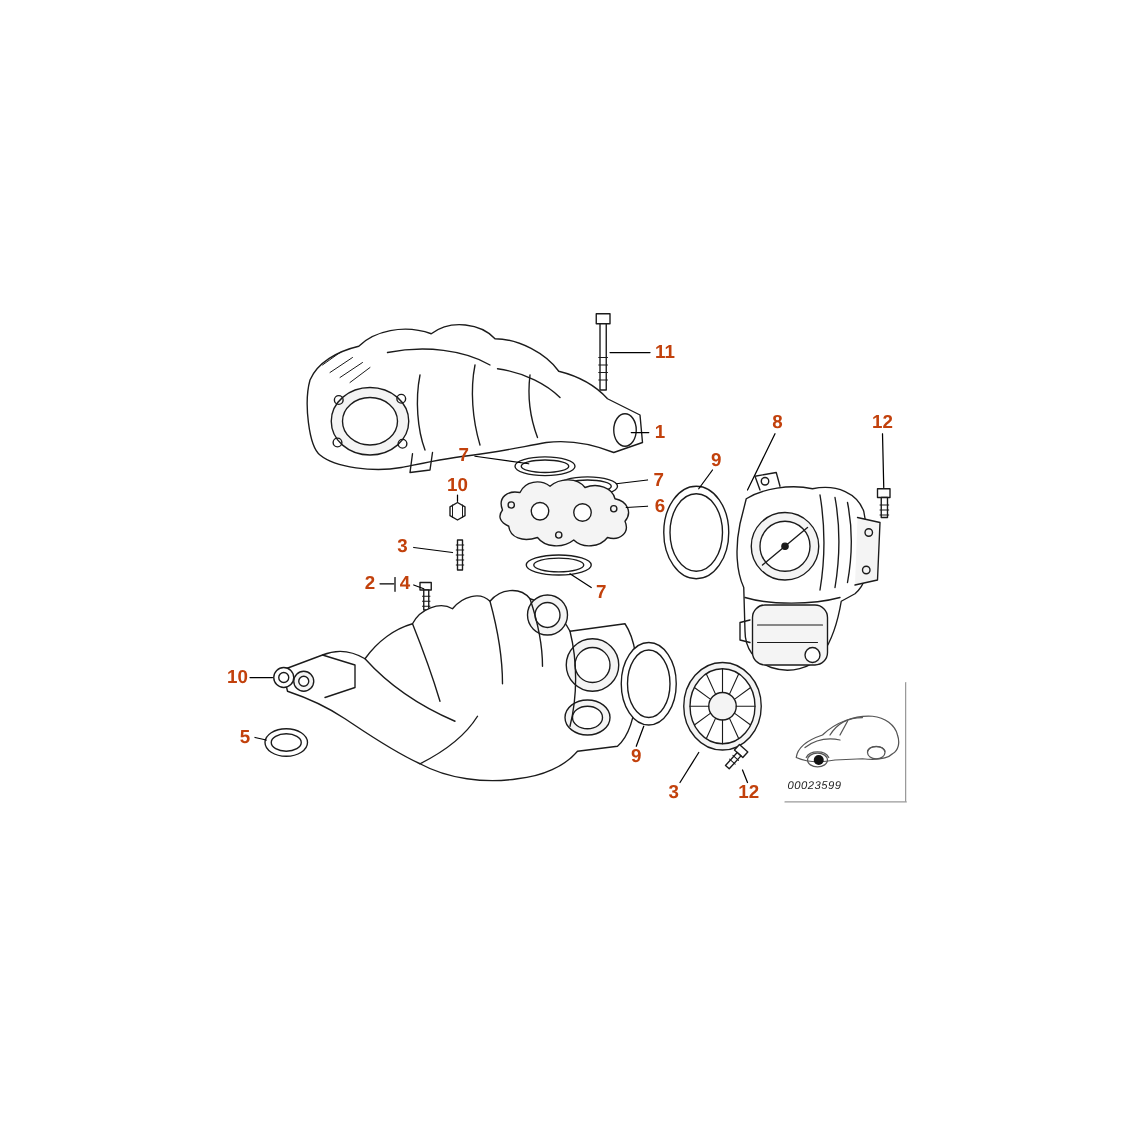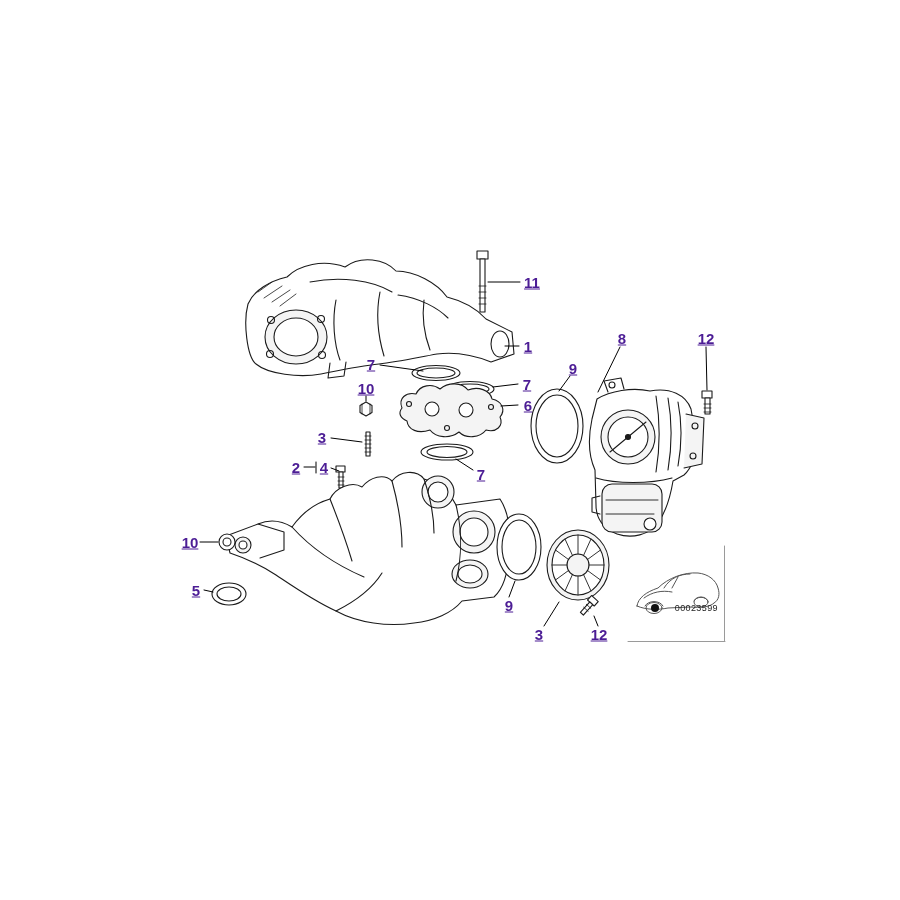--- a/index.html
+++ b/index.html
@@ -3,25 +3,25 @@
 <meta charset="utf-8">
 <style>
   html,body{margin:0;padding:0}
   body{
     width:900px;height:900px;background:#ffffff;position:relative;overflow:hidden;
     font-family:"Liberation Sans",sans-serif;
   }
   #art{position:absolute;left:0;top:0}
   .callout{
     position:absolute;transform:translate(-50%,-50%);
-    font-size:15px;font-weight:bold;color:#4c1d95;line-height:1;white-space:nowrap;text-decoration:underline;
+    font-size:15px;font-weight:bold;color:#c2410c;line-height:1;white-space:nowrap;
   }
   .drawing-number{
-    position:absolute;left:630px;top:603px;width:88px;text-align:right;
-    font-size:9px;color:#222;letter-spacing:.4px;
+    position:absolute;left:630px;top:623px;width:88px;text-align:left;
+    font-size:9px;color:#222;letter-spacing:.4px;font-style:italic;
   }
 </style>
 </head>
 <body>
 
 <svg id="art" width="900" height="900" viewBox="0 0 900 900" stroke="#1b1b1b" stroke-width="1.1" fill="none" stroke-linecap="round" stroke-linejoin="round">
 
   <g>
     <path fill="#ffffff" d="M248 304 C254 290 270 281 287 277 C299 265 323 259 345 267 C361 255 385 259 396 271 C415 271 437 283 447 297 C463 301 477 309 486 319 L512 332 L514 354 L491 362 C471 354 453 352 437 354 C415 358 397 362 379 364 C359 366 341 370 321 374 C299 378 268 374 256 364 C247 357 243 322 248 304 Z"></path>
     <ellipse cx="296" cy="337" rx="31" ry="27" fill="#f4f4f4"></ellipse>

